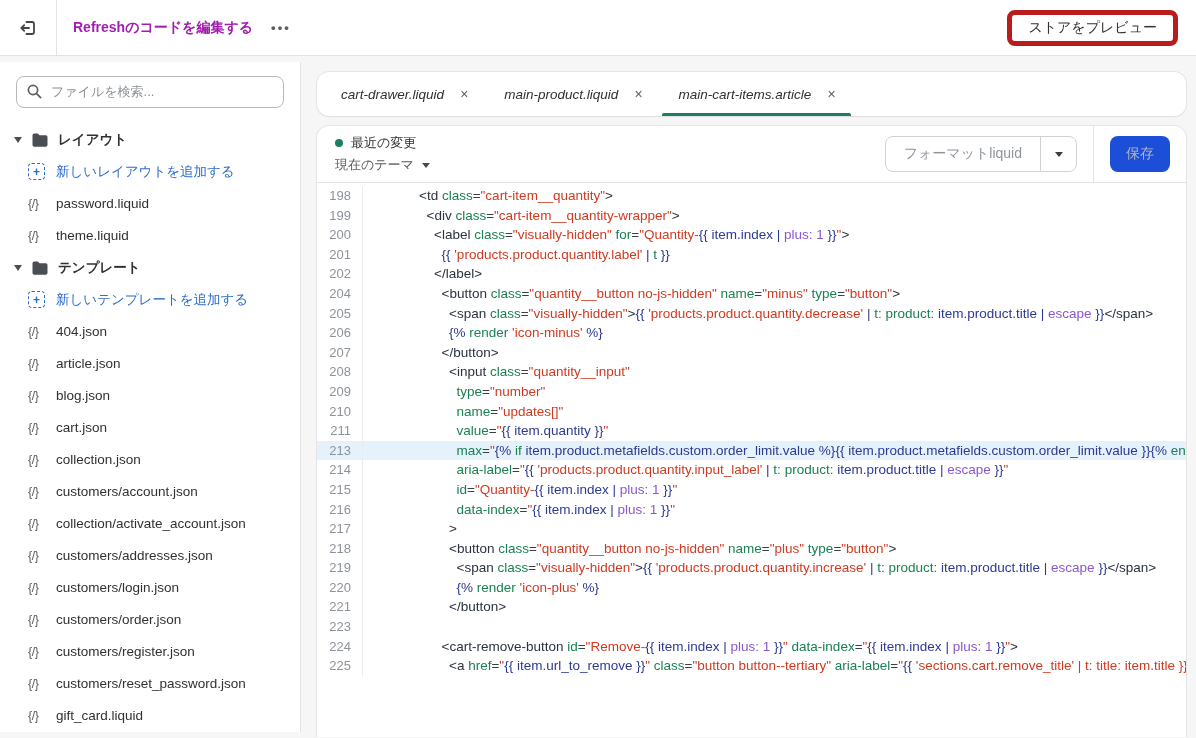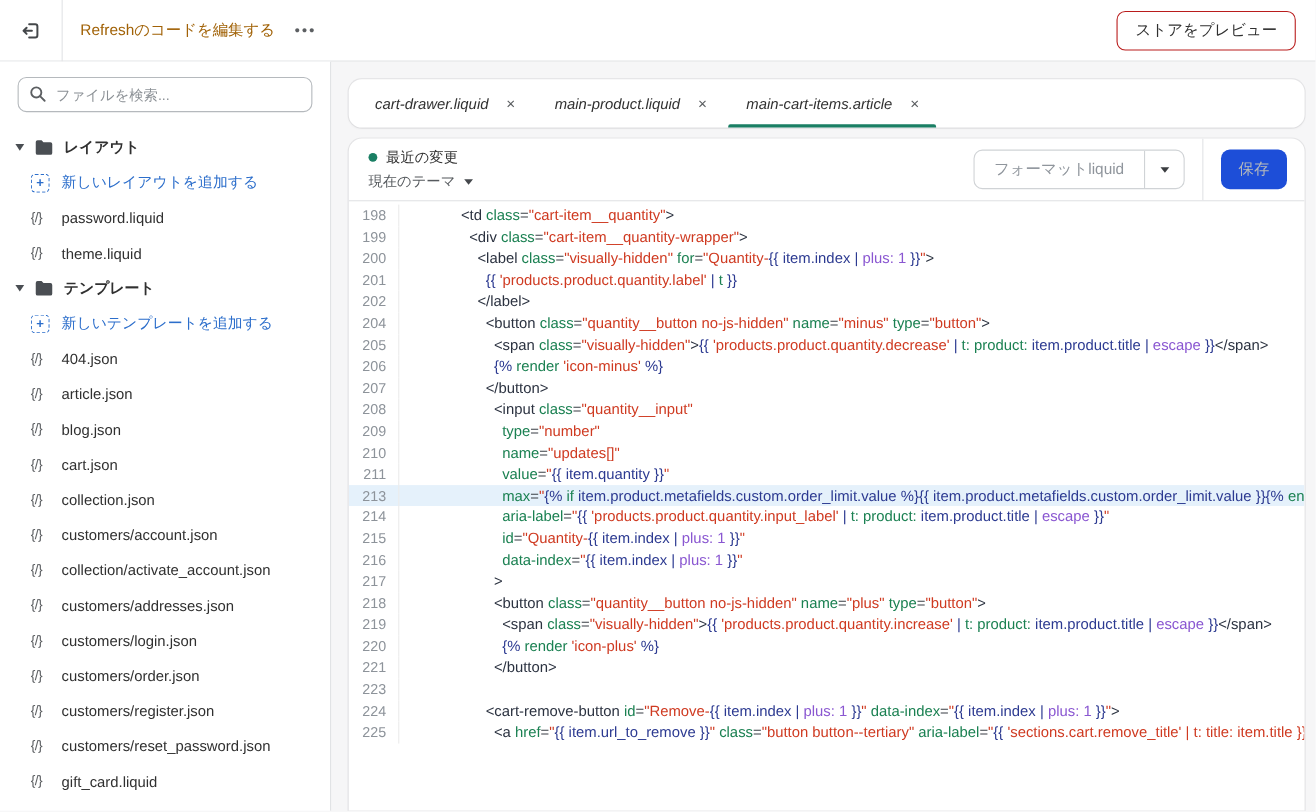--- a/index.html
+++ b/index.html
@@ -7,30 +7,30 @@
   body {
     font-family:"Liberation Sans", sans-serif;
     background:var(--bg,#f6f6f7);
     color:#303030;
     font-size:13px;
   }
   
   .topbar { height:56px; background:#fff; border-bottom:1px solid #e1e3e5; display:flex; align-items:center; }
   .iconbtn { width:32px; height:32px; margin-left:12px; border:none; background:transparent; display:flex; align-items:center; justify-content:center; cursor:pointer; border-radius:8px; }
   .topbar-divider { width:1px; height:56px; background:#e1e3e5; margin-left:12px; }
-  .topbar-title { margin-left:16px; font-size:14px; font-weight:400; color:#a16207; }
+  .topbar-title { margin-left:16px; font-size:14px; font-weight:700; color:#a21caf; }
   .dots { margin-left:18px; border:none; background:none; color:#5c5f62; font-size:13px; letter-spacing:2px; font-weight:700; cursor:pointer; }
   .spacer { flex:1; }
   .btn-secondary {
     margin-right:18px; height:36px; padding:0 16px; background:#fff;
-    border:1px solid #b91c1c; border-radius:8px; font-size:14px; color:#303030;
+    border:5px solid #b91c1c; border-radius:8px; font-size:14px; color:#303030;
     font-family:inherit; cursor:pointer;
   }
   
-  .app { display:flex; height:681px; }
+  .app { display:flex; height:681px;align-items:center; }
   .sidebar { width:301px; background:#fff; border-right:1px solid #e1e3e5; padding-top:14px; flex-shrink:0; }
   .search-wrap { margin:0 16px; position:relative; }
   .search-wrap input {
     width:100%; height:32px; border:1px solid #b5b9bd; border-radius:8px;
     padding:0 10px 0 34px; font-size:13px; font-family:inherit; color:#303030; outline:none;
   }
   .search-wrap input::placeholder { color:#8c9196; }
   .search-icon { position:absolute; left:10px; top:7px; }
   .tree { margin-top:16px; }
   .tree-row { height:32px; display:flex; align-items:center; cursor:pointer; }

